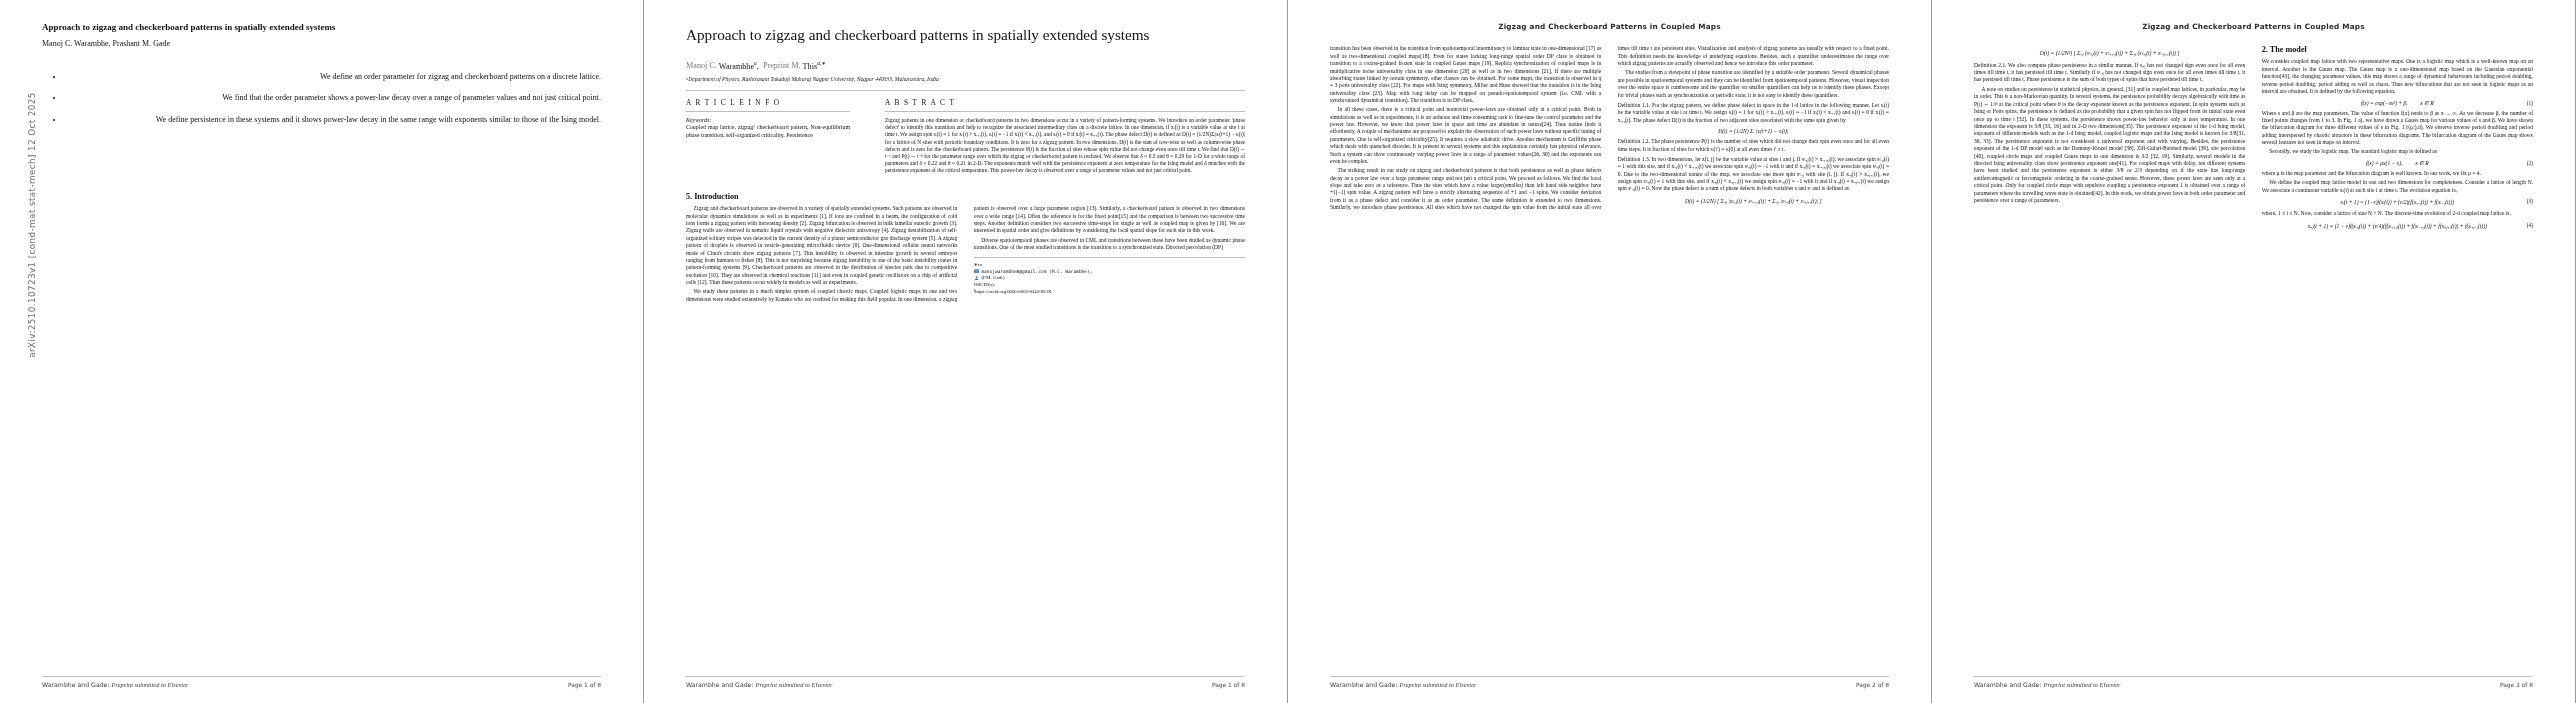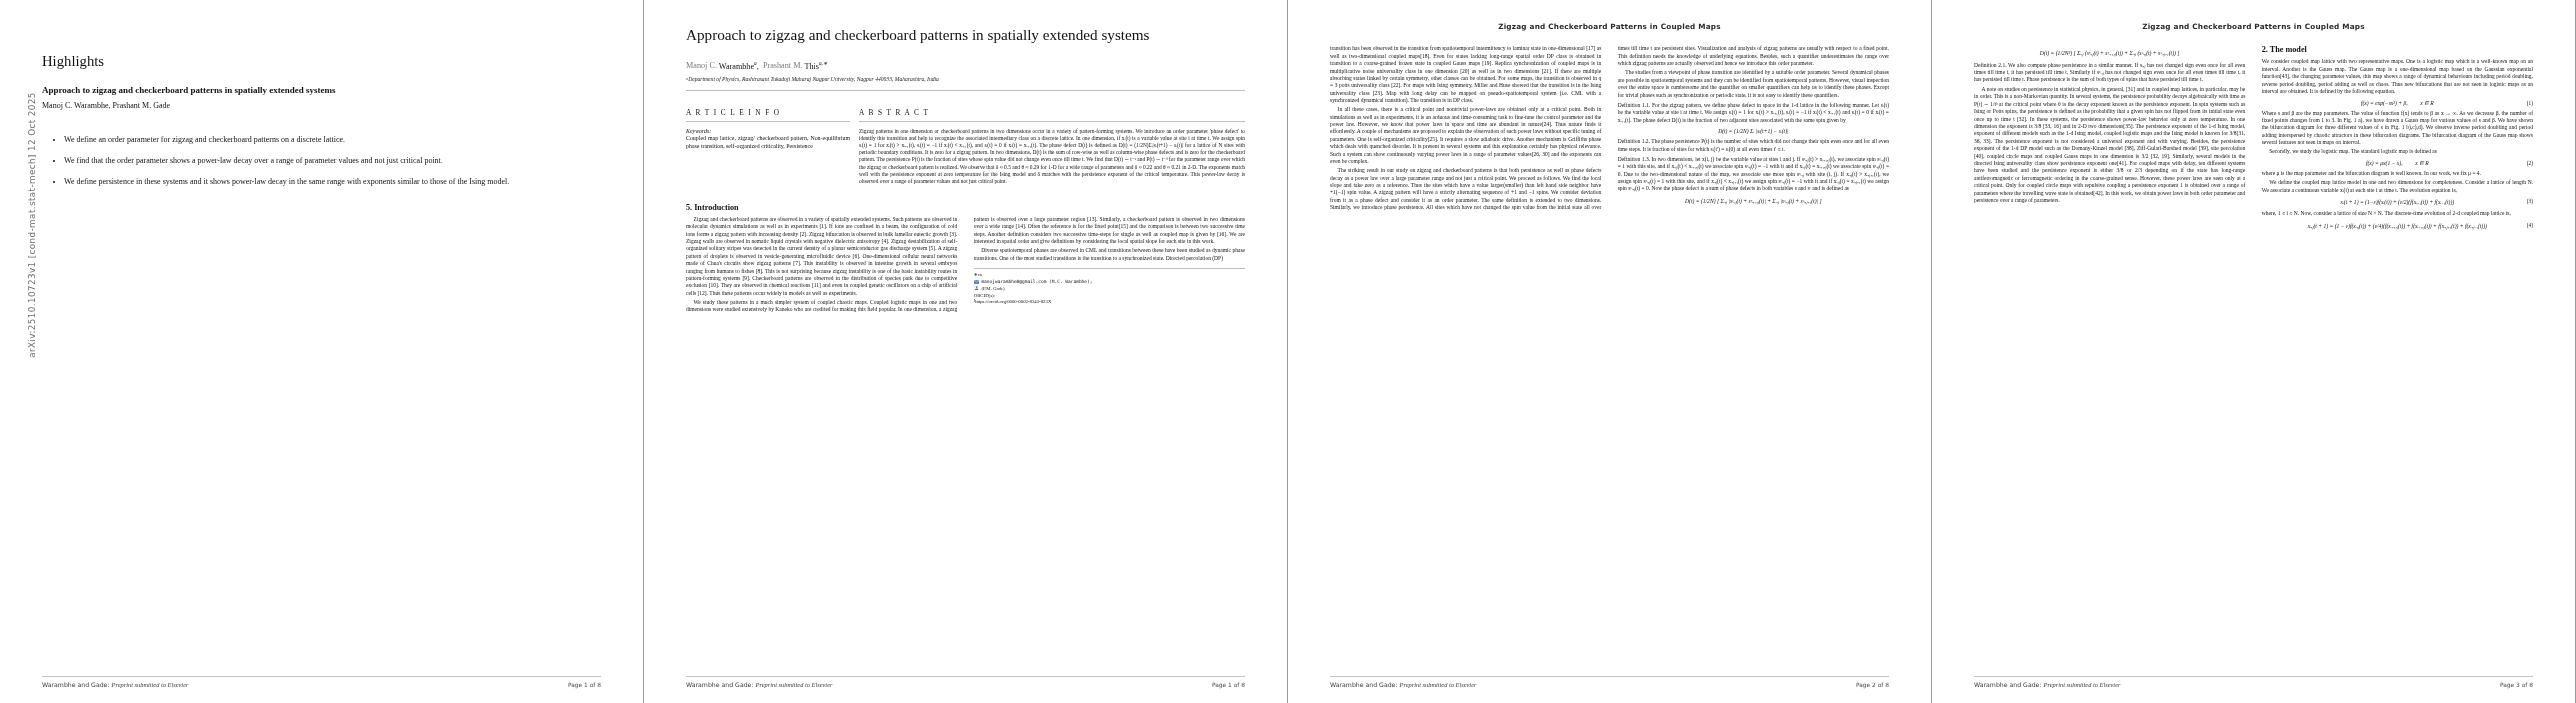--- a/index.html
+++ b/index.html
@@ -94,20 +94,21 @@
     font-size: 8px;
     margin: 0 0 23.4px 0;
     color: #111;
   }
   .hl-list { margin: 0; padding-left: 22px; }
   .hl-list li {
     font-size: 8px;
     line-height: 1.42;
     margin-bottom: 10px;
     color: #111;
+    text-align: right;
   }
 
   
   .art-title {
     font-size: 15.2px;
     line-height: 1.16;
     font-weight: normal;
     color: #111;
     margin: 3.5px 0 16.4px 0;
   }
@@ -122,22 +123,22 @@
   .art-affil {
     font-size: 5.6px;
     font-style: italic;
     color: #222;
     margin: 0 0 8.2px 0;
   }
   .rule { border: none; border-top: 0.6px solid #bdbdbd; margin: 0 0 6.4px 0; }
 
   .info-abstract {
     display: flex;
-    gap: 9px;
-    margin-top: 17px;
+    gap: 35px;
+    margin-top: 6px;
   }
   .col-info { flex: 0 0 164px; }
   .col-abs  { flex: 1 1 auto; }
   .blk-head {
     font-size: 7.3px;
     letter-spacing: 1.4px;
     color: #111;
     margin: 0 0 4.1px 0;
     font-weight: normal;
   }
@@ -209,21 +210,20 @@
   .ic { display: inline-block; width: 5.3px; height: 4.1px; vertical-align: -0.6px; margin-right: 1.2px; }
 </style>
 </head>
 <body>
 
 <div id="viewer">
 
   <div class="page">
     <div class="arxiv-stamp">arXiv:2510.10723v1  [cond-mat.stat-mech]  12 Oct 2025</div>
     <div class="page-inner">
-      <h1 class="hl-title">Highlights</h1>
       <div class="hl-paper-title">Approach to zigzag and checkerboard patterns in spatially extended systems</div>
       <div class="hl-authors">Manoj C. Warambhe, Prashant M. Gade</div>
       <ul class="hl-list">
         <li>We define an order parameter for zigzag and checkerboard patterns on a discrete lattice.</li>
         <li>We find that the order parameter shows a power-law decay over a range of parameter values and not just critical point.</li>
         <li>We define persistence in these systems and it shows power-law decay in the same range with exponents similar to those of the Ising model.</li>
       </ul>
     </div>
     <div class="footer">
       <div class="fl">
@@ -232,21 +232,21 @@
       </div>
       <div class="fr">Page 1 of 8</div>
     </div>
   </div>
 
   <div class="page">
     <div class="page-inner">
       <h1 class="art-title">Approach to zigzag and checkerboard patterns in spatially extended systems</h1>
       <div class="art-authors">
         <span class="gray">Manoj C. </span><span class="nm">Warambhe</span><sup>a</sup><span>,</span>&nbsp;
-        <span class="gray">Prashant M. </span><span class="nm">This</span><sup>a,∗</sup>
+        <span class="gray">Preprint M. </span><span class="nm">This</span><sup>a,∗</sup>
       </div>
       <div class="art-affil">ᵃDepartment of Physics, Rashtrasant Tukadoji Maharaj Nagpur University, Nagpur 440033, Maharashtra, India</div>
       <hr class="rule">
 
       <div class="info-abstract">
         <div class="col-info">
           <div class="blk-head">A R T I C L E   I N F O</div>
           <hr class="blk-rule">
           <div class="kw-label">Keywords:</div>
           <div class="kw-body">Coupled map lattice, zigzag/ checkerboard pattern, Non-equilibrium phase transition, self-organized criticality, Persistence</div>

